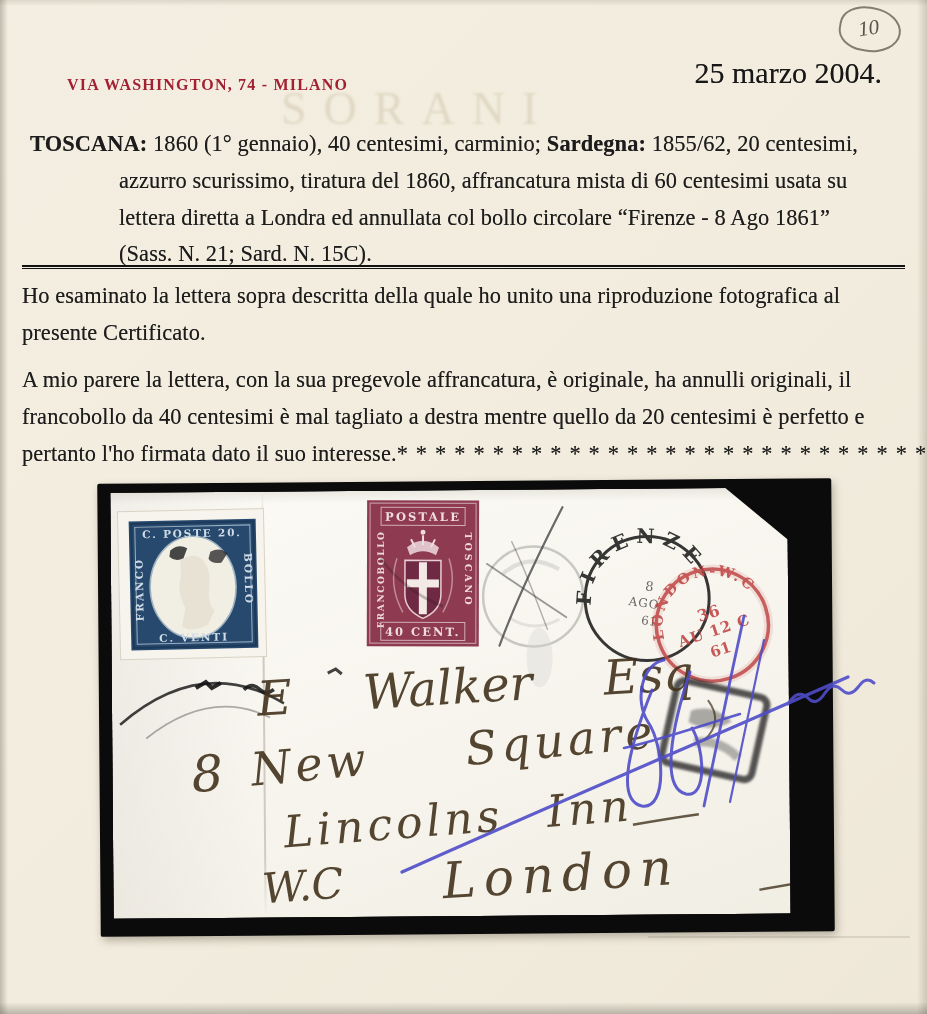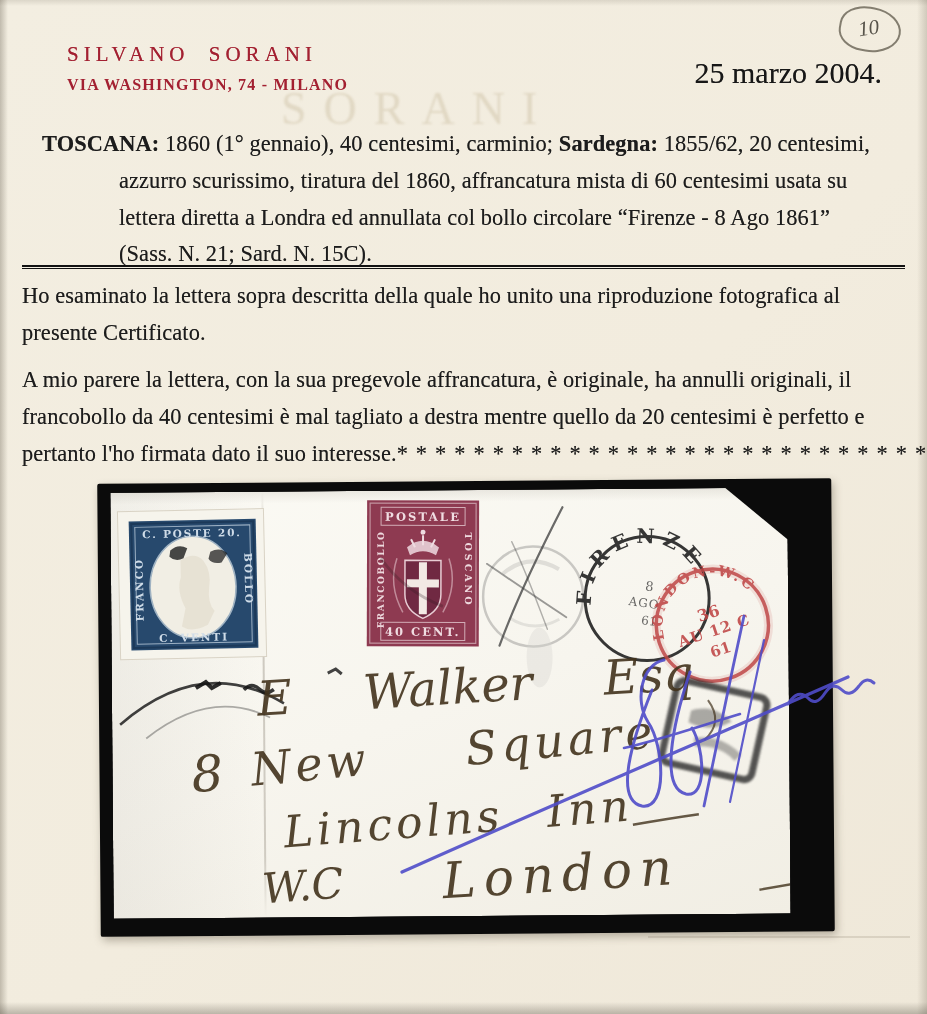--- a/index.html
+++ b/index.html
@@ -32,29 +32,28 @@
   svg text{font-family:"DejaVu Serif",serif;}
   .hand{font-style:italic;}
 </style>
 </head>
 <body>
 
 <div id="sheet">
 
   <div class="abs" id="watermark">SORANI</div>
 
-  <div class="abs" id="letterhead-name">SILVANO SORANI</div>
   <div class="abs" id="letterhead-address">VIA WASHINGTON, 74 - MILANO</div>
   <div class="abs" id="cert-date">25 marzo 2004.</div>
 
   <div class="abs" id="page-badge">
     <span id="page-badge-num">10</span>
   </div>
 
-  <div class="line" style="left:42px;top:131px;"><span class="b">TOSCANA:</span><span> 1860 (1° gennaio), 40 centesimi, carminio; </span><span class="b">Sardegna:</span><span> 1855/62, 20 centesimi,</span></div>
+  <div class="line" style="left:30px;top:131px;"><span class="b">TOSCANA:</span><span> 1860 (1° gennaio), 40 centesimi, carminio; </span><span class="b">Sardegna:</span><span> 1855/62, 20 centesimi,</span></div>
   <div class="line" style="left:119px;top:168px;">azzurro scurissimo, tiratura del 1860, affrancatura mista di 60 centesimi usata su</div>
   <div class="line" style="left:119px;top:205px;">lettera diretta a Londra ed annullata col bollo circolare “Firenze - 8 Ago 1861”</div>
   <div class="line" style="left:119px;top:241px;">(Sass. N. 21; Sard. N. 15C).</div>
 
   <div class="abs" id="rule"></div>
 
   <div class="line" style="left:22px;top:283px;">Ho esaminato la lettera sopra descritta della quale ho unito una riproduzione fotografica al</div>
   <div class="line" style="left:22px;top:320px;">presente Certificato.</div>
 
   <div class="line" style="left:22px;top:367px;">A mio parere la lettera, con la sua pregevole affrancatura, è originale, ha annulli originali, il</div>

